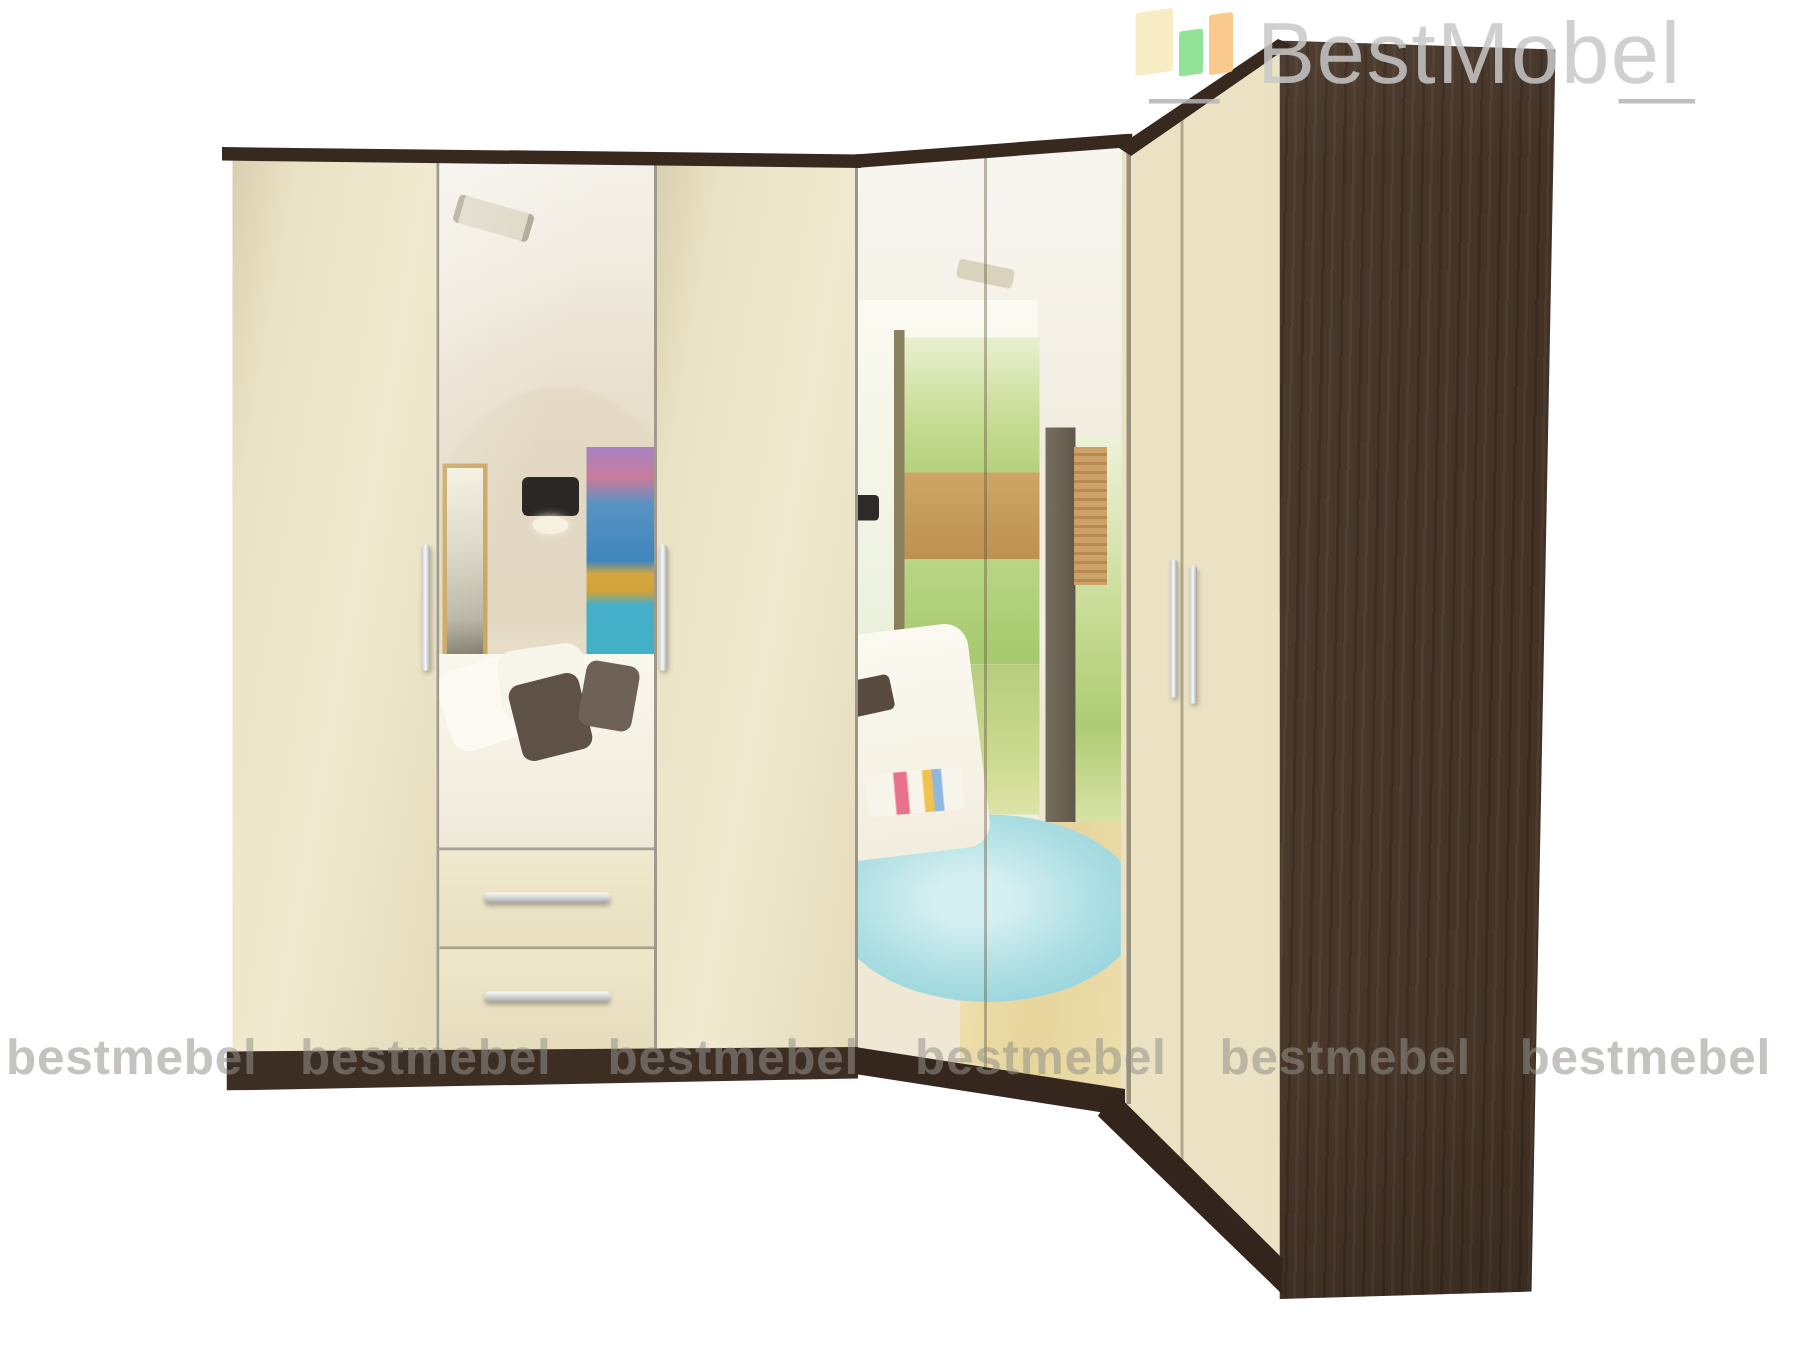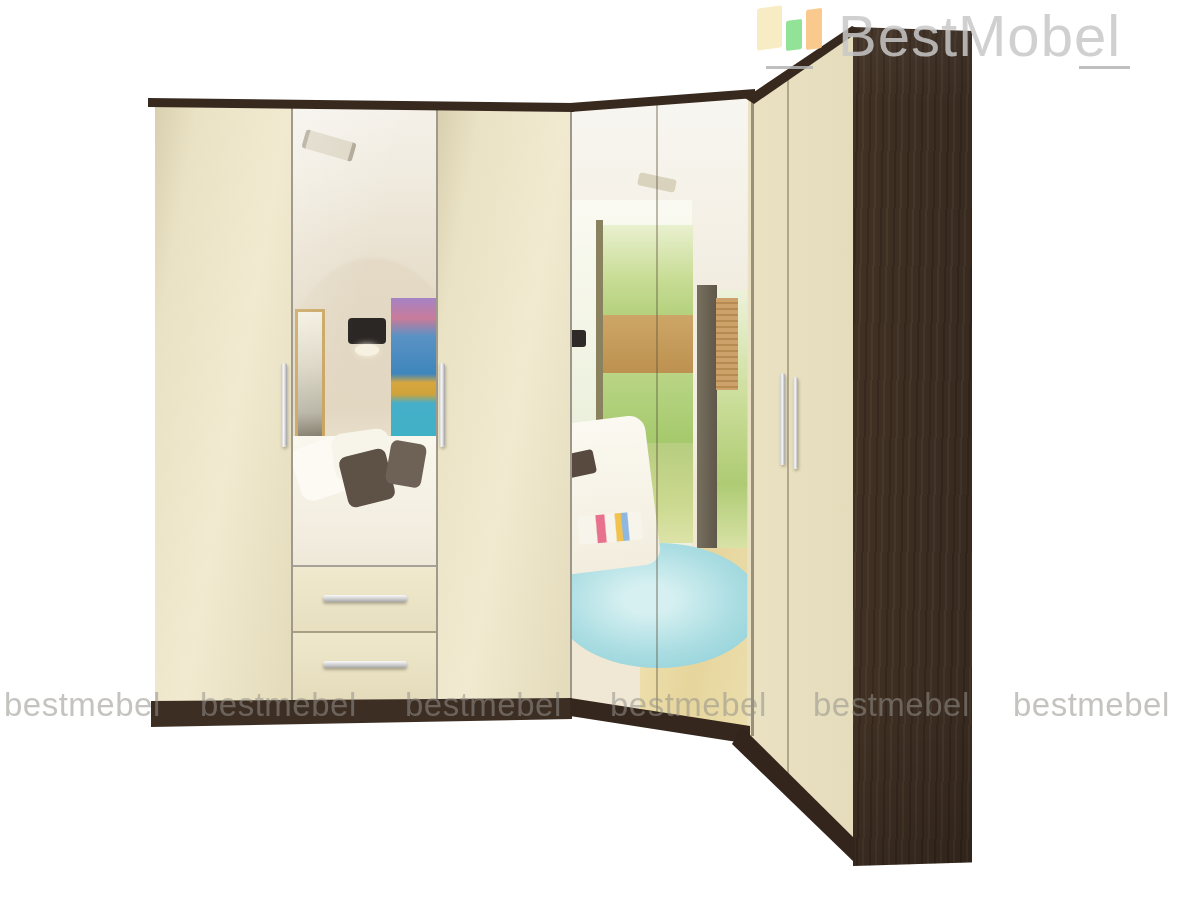--- a/index.html
+++ b/index.html
@@ -1,19 +1,19 @@
 <!DOCTYPE html>
 <html><head>
 <meta charset="utf-8">
 <style>
   html,body{margin:0;padding:0;background:#fff;}
   #canvas{position:relative;width:1200px;height:900px;background:#ffffff;overflow:hidden;
           font-family:"Liberation Sans", sans-serif;}
   .abs{position:absolute;}
-  .full{position:absolute;left:0;top:0;width:972px;height:900px;}
+  .full{position:absolute;left:0;top:0;width:1200px;height:900px;}
 
   
   .trim{background:#38291f;}
   #trim-left-top{clip-path:polygon(148px 98px, 574px 103px, 574px 112px, 148px 107px);}
   #trim-corner-top{clip-path:polygon(570px 103px, 755px 89px, 755px 98px, 570px 112px);}
   #trim-diagonal{clip-path:polygon(745px 98px, 852px 26px, 861px 30px, 754px 104px);}
   #plinth-left{clip-path:polygon(151px 701px, 572px 698px, 572px 719px, 151px 727px);background:#3d2e24;}
   #plinth-corner{clip-path:polygon(570px 698px, 750px 726px, 750px 744px, 570px 716px);background:#35271e;}
   #plinth-slope{clip-path:polygon(742px 727px, 855px 839px, 855px 863px, 732px 744px);background:#33251c;}
 
@@ -104,21 +104,21 @@
   #logo-tagline{left:821px;top:55px;font-size:20px;font-weight:400;letter-spacing:1.5px;color:rgba(186,186,186,.92);}
   .tag-dash{height:3px;background:rgba(180,180,180,.85);top:66px;}
   #dash-left{left:766px;width:47px;}
   #dash-right{left:1079px;width:51px;}
   .logo-bar{position:absolute;border-radius:2px;transform:skewY(-8deg);}
   #bar-1{left:757px;top:7px;width:25px;height:42px;background:rgba(246,233,185,.85);}
   #bar-2{left:786px;top:20px;width:16px;height:30px;background:rgba(134,223,140,.9);}
   #bar-3{left:806px;top:9px;width:16px;height:40px;background:rgba(249,198,135,.95);}
 
   
-  .wm{position:absolute;top:686px;font-size:33px;font-weight:400;letter-spacing:.5px;
+  .wm{position:absolute;top:686px;font-size:33px;font-weight:700;letter-spacing:.5px;
       color:rgba(148,146,138,.55);z-index:40;}
   .z10{z-index:10;} .z30{z-index:30;}
 </style>
 </head>
 <body>
 
 <div id="canvas">
 
   <div class="full z10">
 

